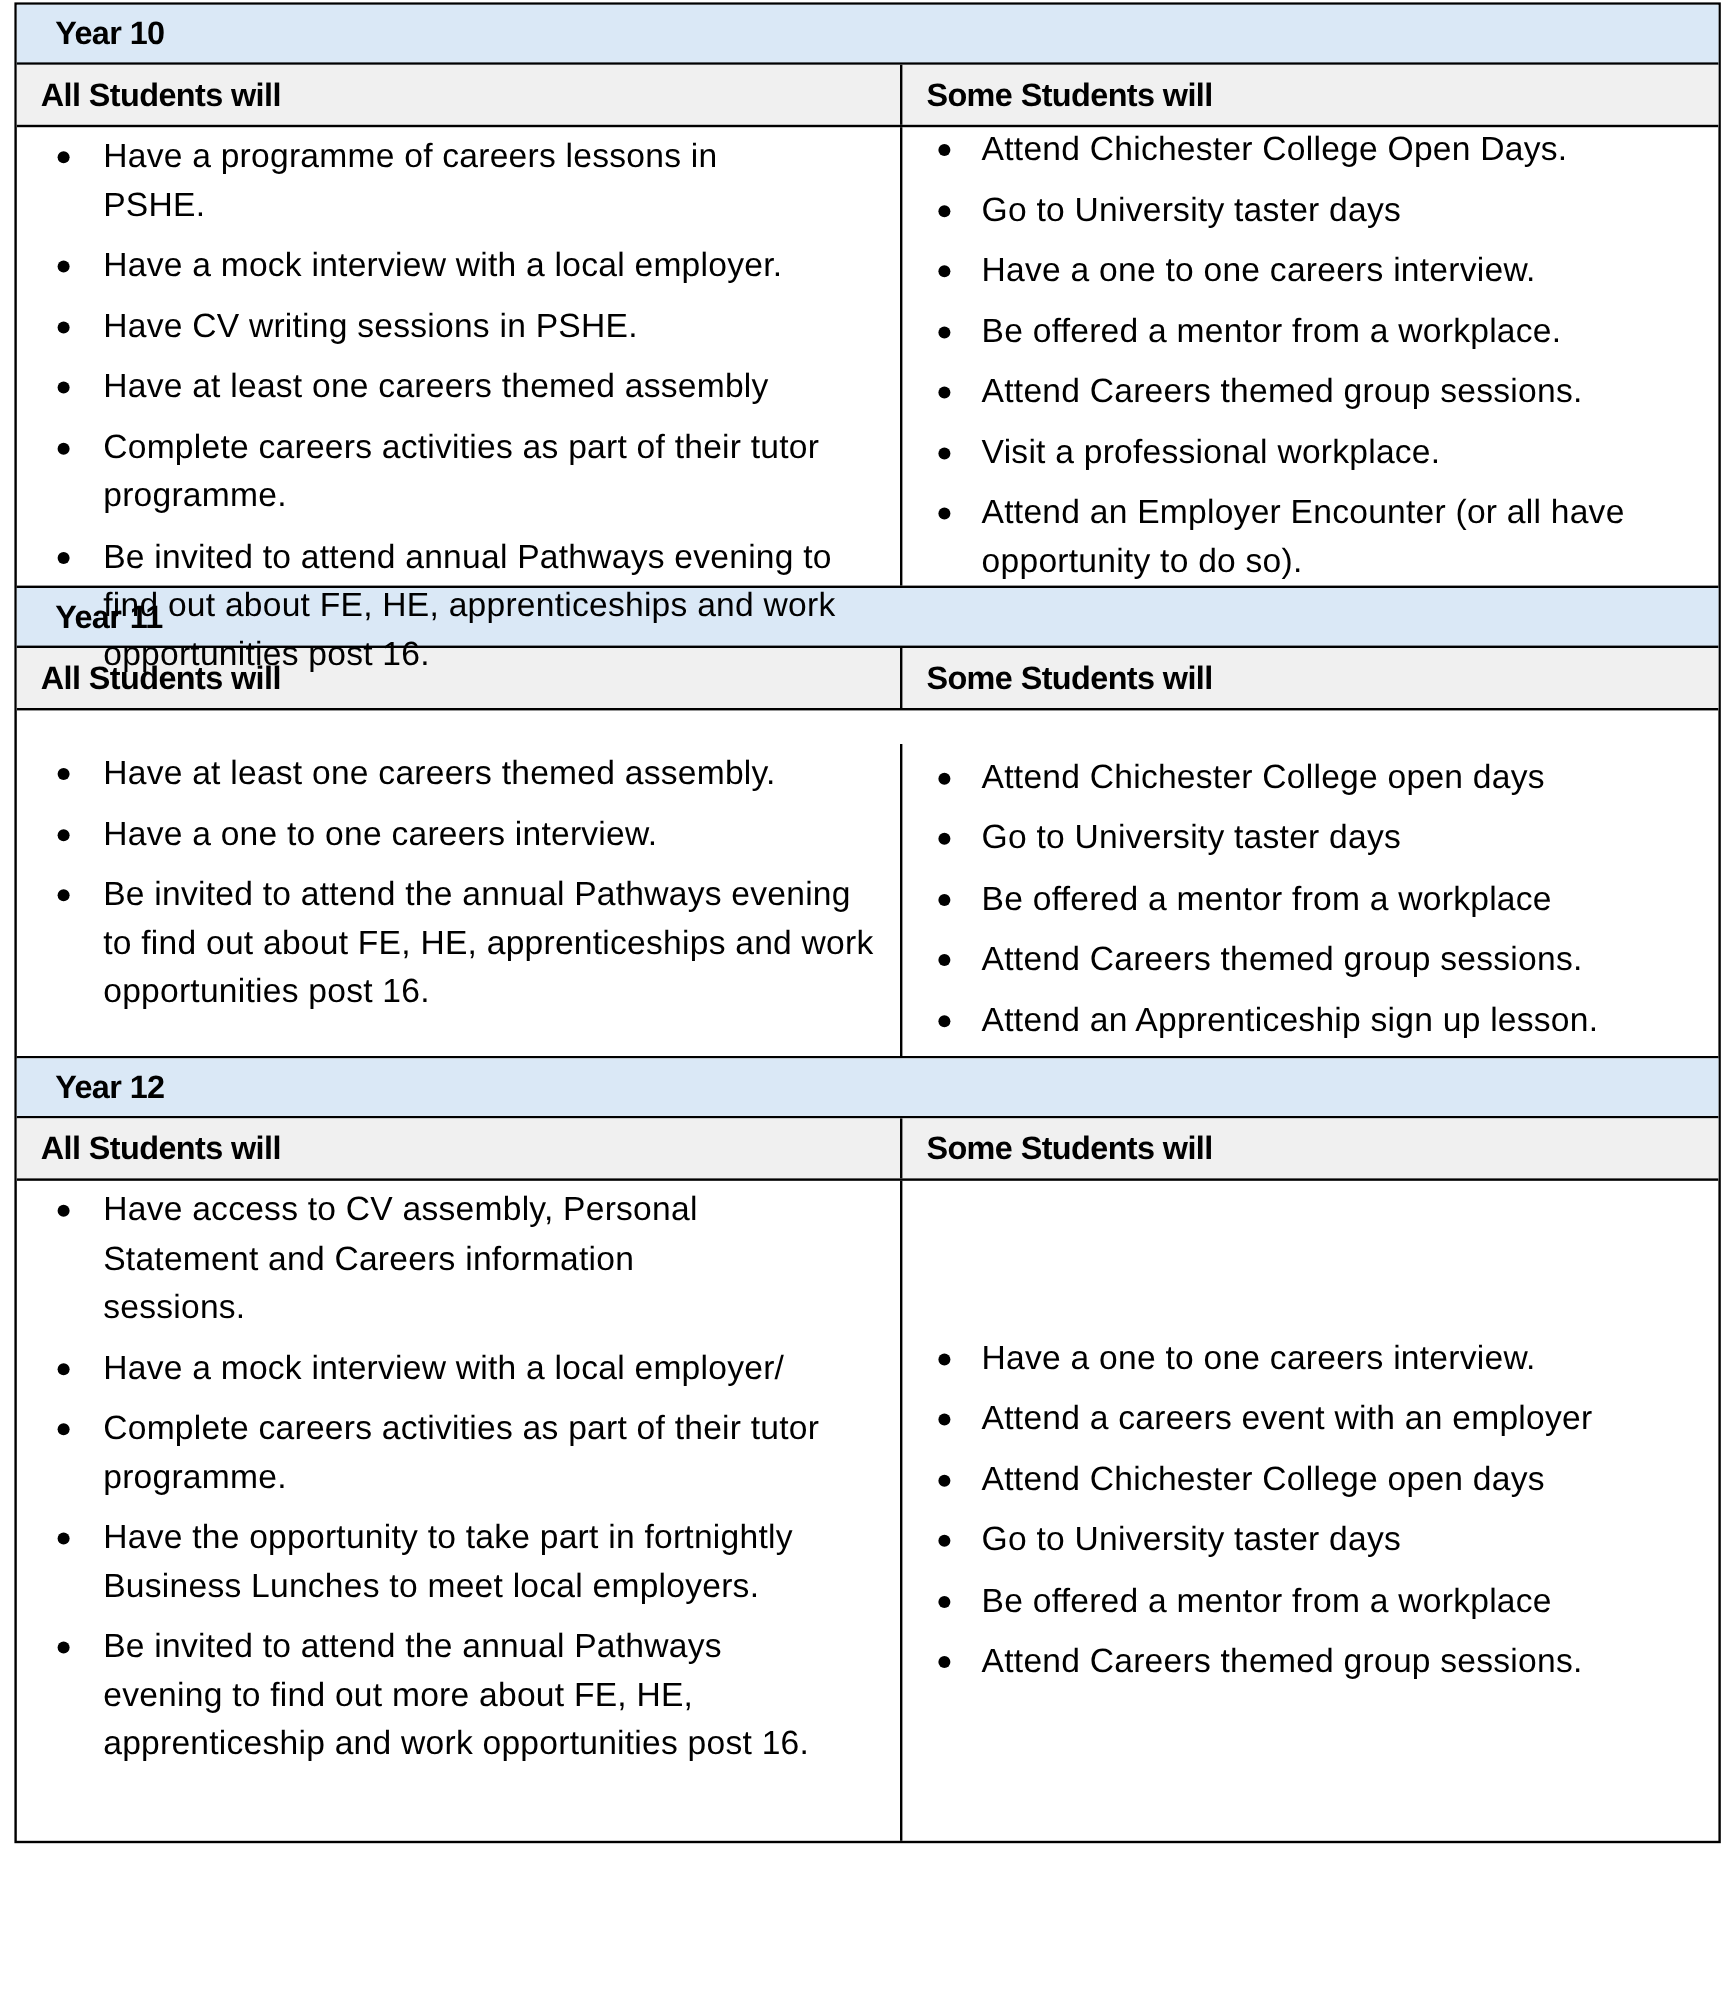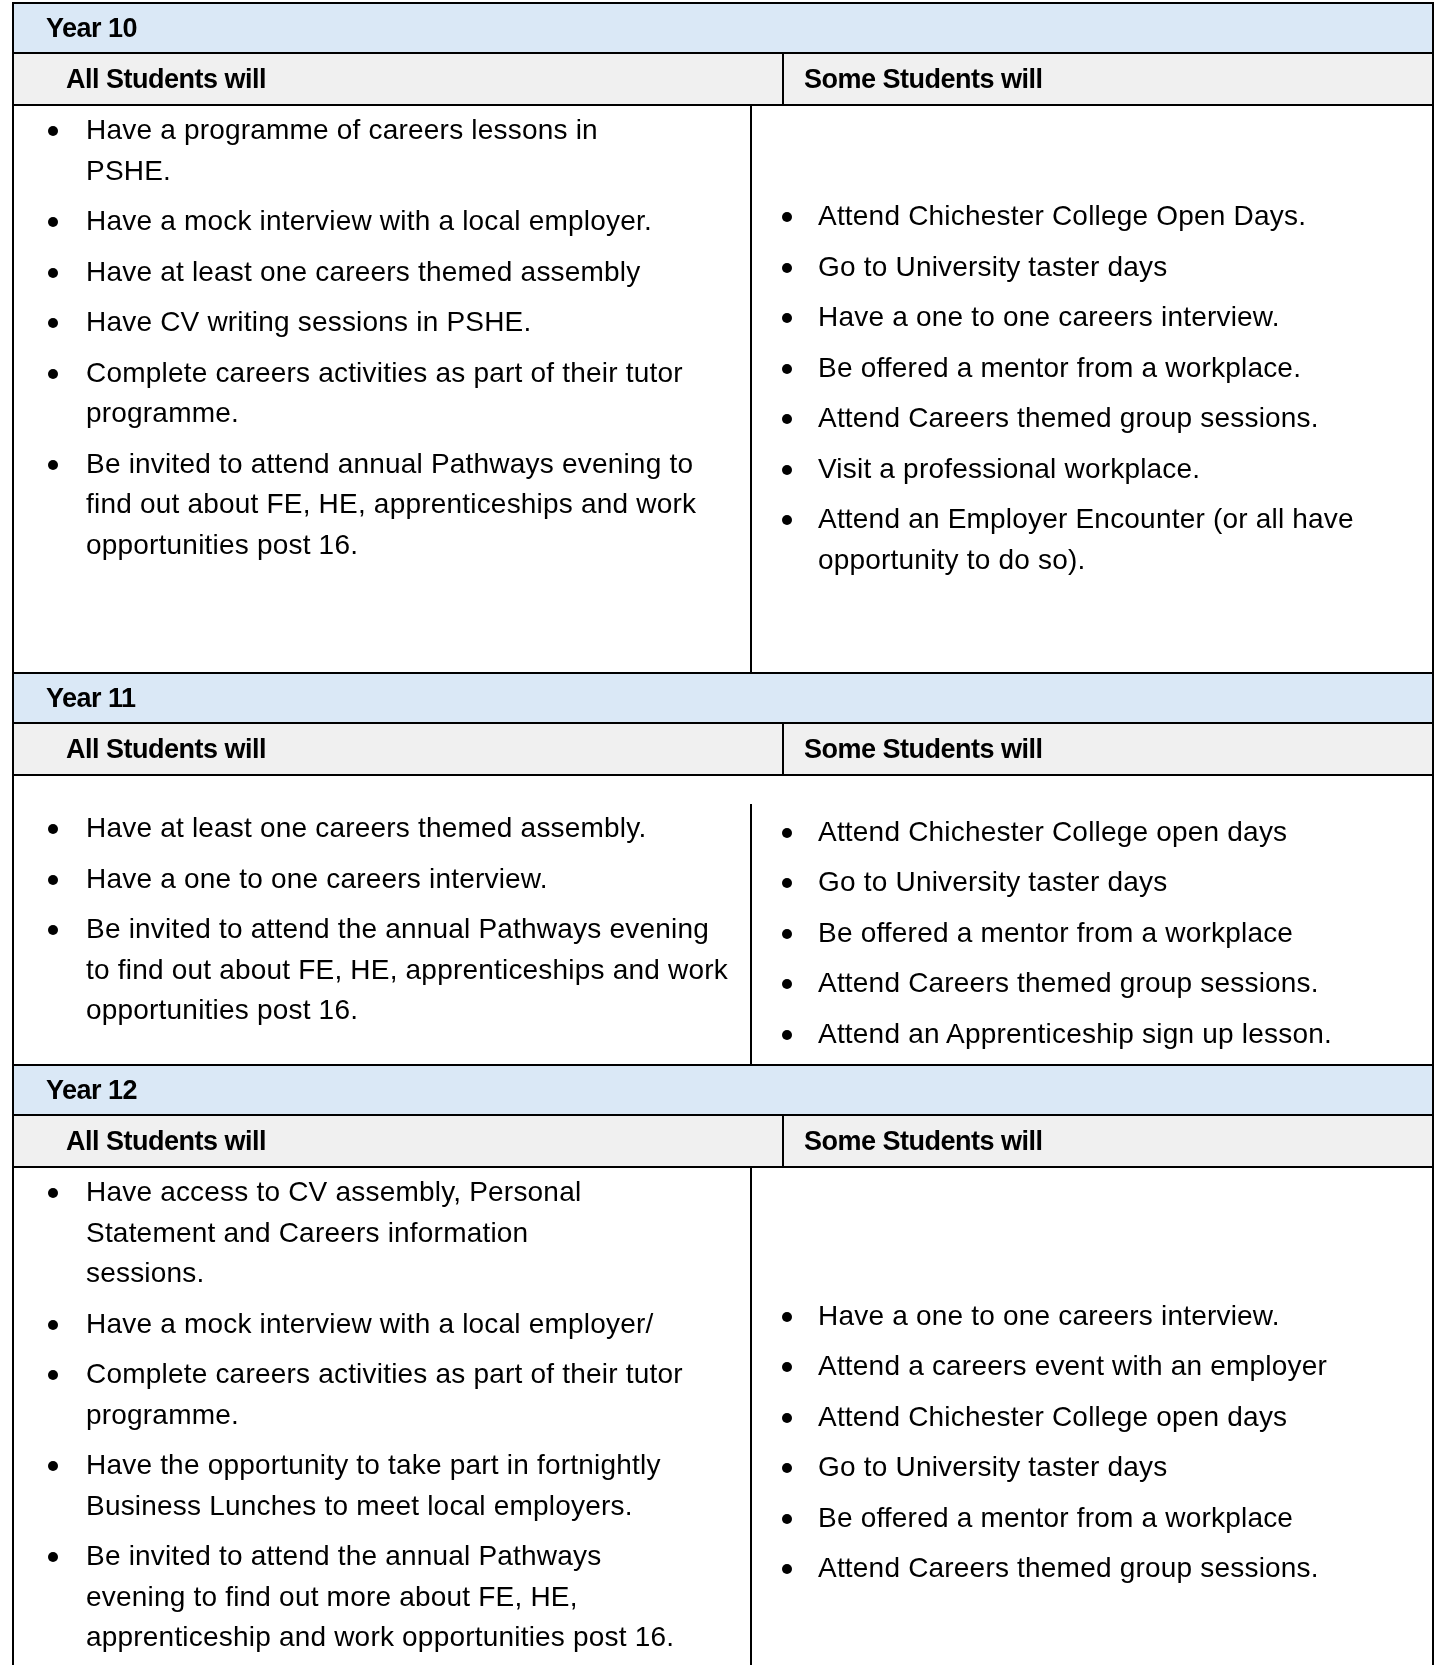--- a/index.html
+++ b/index.html
@@ -1,21 +1,21 @@
 <!DOCTYPE html>
 <html><head>
 <meta charset="utf-8">
 <style>
   html, body { margin: 0; padding: 0; background: #ffffff; }
   body { width: 1442px; height: 1665px; position: relative; font-family: "Liberation Sans", sans-serif; color: #000; }
   .tbl { position: absolute; left: 12px; top: 2px; width: 1422px; border: 2px solid #000; box-sizing: border-box; }
   .year-row { background: #dae8f6; height: 50px; border-bottom: 2px solid #000; display: flex; align-items: center; padding-left: 32px; font-weight: bold; font-size: 27px; letter-spacing: -0.5px; box-sizing: border-box; }
   .sub-row { display: flex; background: #f0f0f0; height: 52px; border-bottom: 2px solid #000; box-sizing: border-box; }
   .sub-row .cell { display: flex; align-items: center; padding-left: 20px; font-weight: bold; font-size: 27px; letter-spacing: -0.5px; box-sizing: border-box; }
-  .sub-row .cell.left { width: 738px; border-right: 2px solid #000; margin-left: 32px; }
+  .sub-row .cell.left { width: 738px; border-right: 2px solid #000; }
   .sub-row .cell.right { flex: 1; }
   .body-row { display: flex; border-bottom: 2px solid #000; box-sizing: border-box; }
   .body-row.last { border-bottom: none; }
   .body-row .cell { box-sizing: border-box; }
   .body-row .cell.left { width: 738px; border-right: 2px solid #000; padding: 4px 10px 6px 0; }
   .body-row .cell.right { flex: 1; padding: 4px 10px 6px 0; display: flex; flex-direction: column; justify-content: center; }
   ul { list-style: none; margin: 0; padding: 0; }
   li { position: relative; padding-left: 72px; font-size: 28px; line-height: 40.5px; margin-bottom: 10px; letter-spacing: 0.2px; }
   li:last-child { margin-bottom: 0; }
   .bullet { position: absolute; left: 34px; top: 16px; width: 10px; height: 10px; border-radius: 50%; background: #000; }
@@ -25,27 +25,27 @@
 </head>
 <body>
 
 <div class="tbl">
 
   <div class="year-row">Year 10</div>
   <div class="sub-row">
     <div class="cell left">All Students will</div>
     <div class="cell right">Some Students will</div>
   </div>
-  <div class="body-row" style="height:568px;">
+  <div class="body-row" style="height:384px;">
     <div class="cell left">
       <ul>
         <li><span class="bullet"></span><span style="display:inline-block;width:600px;">Have a programme of careers lessons in PSHE.</span></li>
         <li><span class="bullet"></span><span>Have a mock interview with a local employer.</span></li>
+        <li><span class="bullet"></span><span>Have CV writing sessions in PSHE.</span></li>
         <li><span class="bullet"></span><span>Have at least one careers themed assembly</span></li>
-        <li><span class="bullet"></span><span>Have CV writing sessions in PSHE.</span></li>
         <li><span class="bullet"></span><span style="display:inline-block;width:600px;">Complete careers activities as part of their tutor programme.</span></li>
         <li><span class="bullet"></span><span>Be invited to attend annual Pathways evening to find out about FE, HE, apprenticeships and work opportunities post 16.</span></li>
       </ul>
     </div>
     <div class="cell right">
       <ul>
         <li><span class="bullet"></span><span>Attend Chichester College Open Days.</span></li>
         <li><span class="bullet"></span><span>Go to University taster days</span></li>
         <li><span class="bullet"></span><span>Have a one to one careers interview.</span></li>
         <li><span class="bullet"></span><span>Be offered a mentor from a workplace.</span></li>

